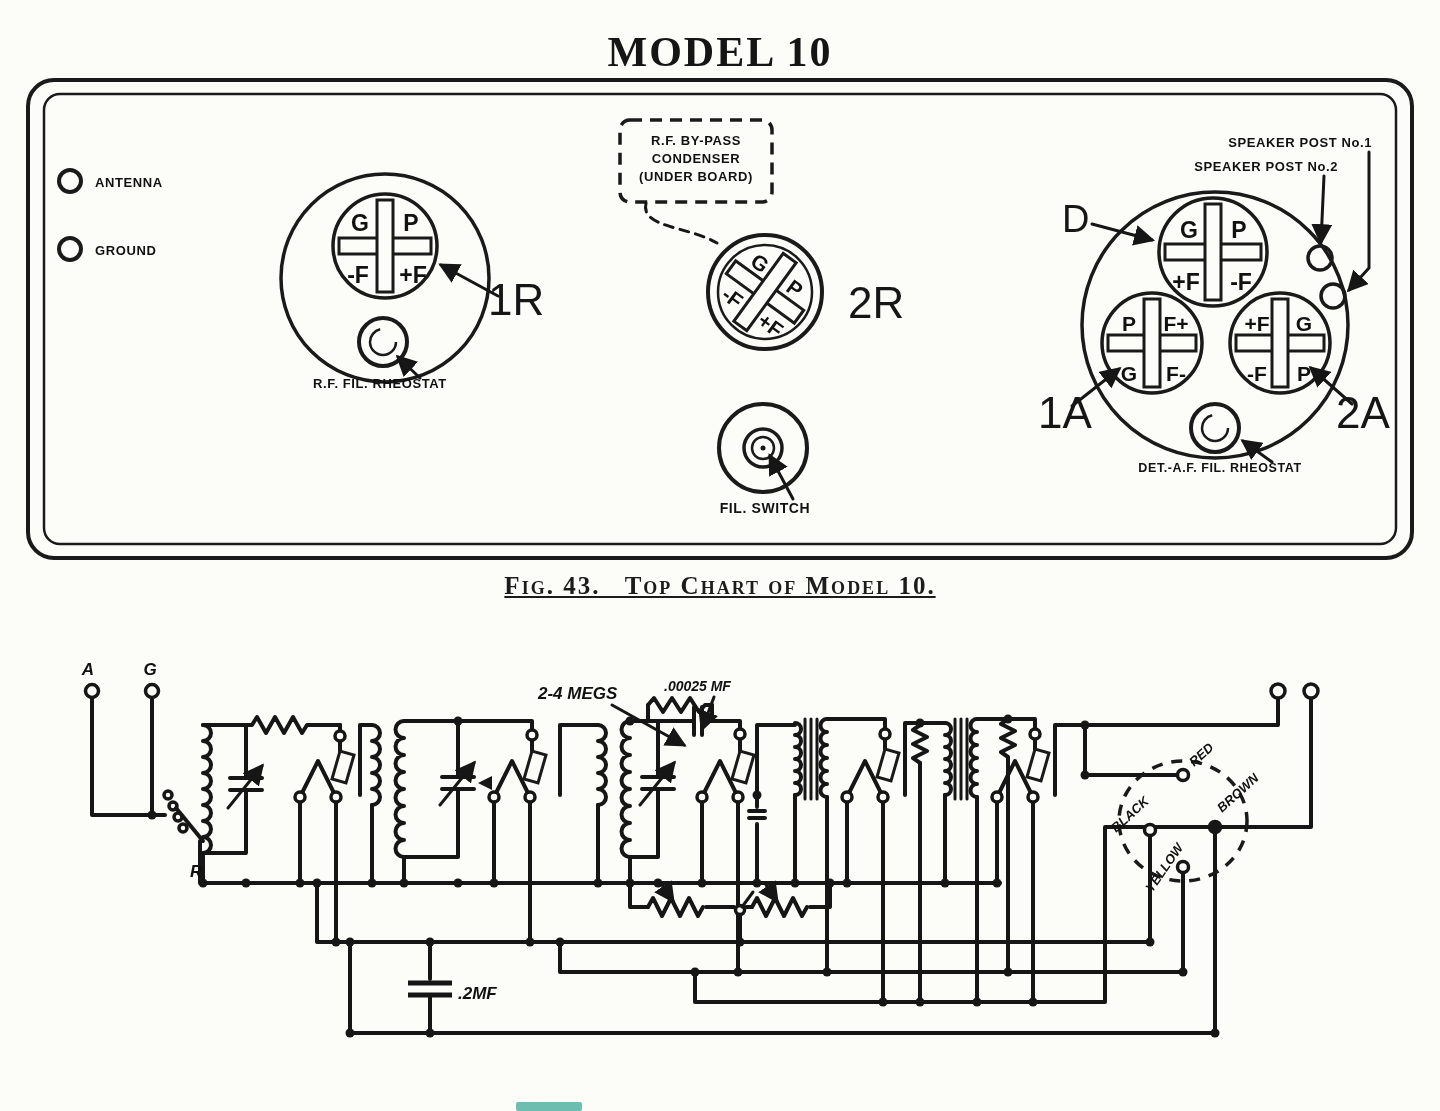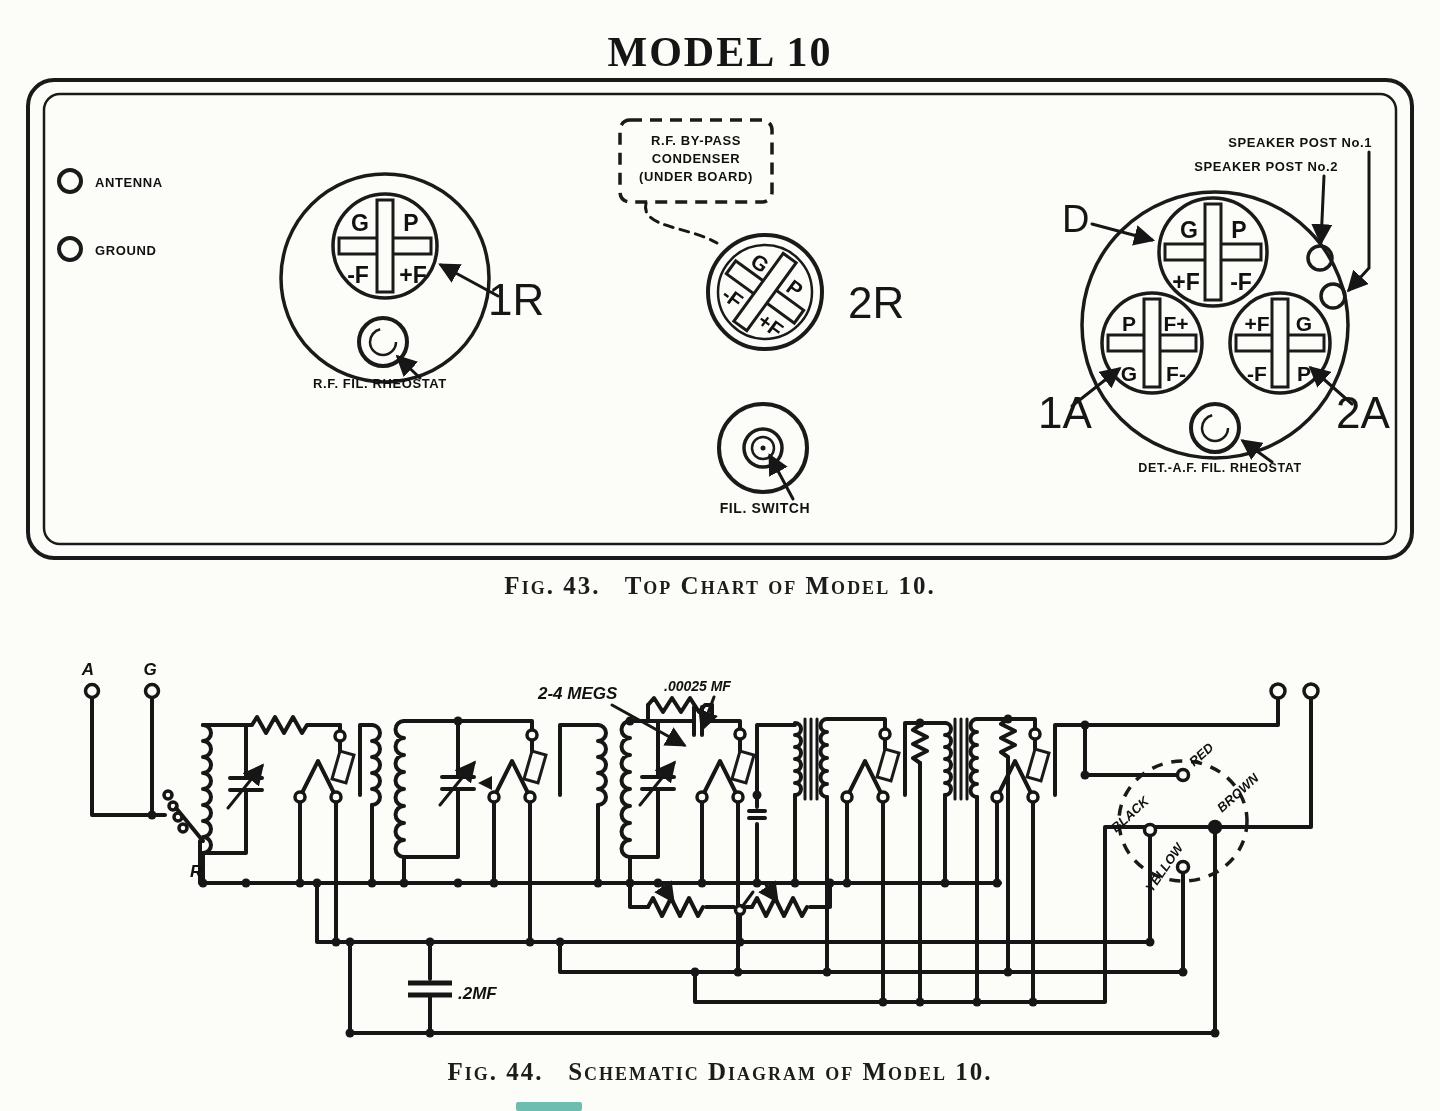--- a/index.html
+++ b/index.html
@@ -2,21 +2,21 @@
 <html><head>
 <meta charset="utf-8">
 <style>
   html,body{margin:0;padding:0;background:#e8e8e4;}
   #page{position:relative;width:1440px;height:1111px;background:#fcfcf9;overflow:hidden;
         font-family:"Liberation Sans",sans-serif;}
   #title{position:absolute;top:28px;left:0;width:100%;text-align:center;
          font:700 42px "Liberation Serif",serif;letter-spacing:2px;color:#151515;}
   .caption{position:absolute;left:0;width:100%;text-align:center;color:#1c1c1c;
            font:700 25px "Liberation Serif",serif;font-variant:small-caps;
-           letter-spacing:2px;white-space:pre;}
+           letter-spacing:2px;white-space:pre;text-decoration:underline;}
   #cap43{top:572px;}
   #cap44{top:1058px;}
   svg{position:absolute;top:0;left:0;}
   .ln{fill:none;stroke:#1a1a1a;stroke-width:3.5px;}
   .ln4{fill:none;stroke:#1a1a1a;stroke-width:4px;}
   .thin{fill:none;stroke:#1a1a1a;stroke-width:2.5px;}
   .bar{fill:#fcfcf9;stroke:#1a1a1a;stroke-width:3px;}
   .pin{font:700 23px "Liberation Sans",sans-serif;text-anchor:middle;fill:#111;}
   .pinsm{font:700 21px "Liberation Sans",sans-serif;text-anchor:middle;fill:#111;}
   .hand{font:700 13px "Liberation Sans",sans-serif;letter-spacing:.6px;fill:#111;}
@@ -361,15 +361,14 @@
         <circle cx="920" cy="78" r="4.5" class="dot"></circle>
           <circle cx="1008" cy="74" r="4.5" class="dot"></circle>
         <circle cx="458" cy="76" r="4.5" class="dot"></circle>
           <circle cx="630" cy="76" r="4.5" class="dot"></circle>
         <circle cx="757" cy="150" r="4.5" class="dot"></circle>
       </g>
     </g>
   </svg>
 
   <div id="cap43" class="caption">Fig. 43.   Top Chart of Model 10.</div>
-  <div id="cap44" class="caption">Fig. 44.   Schematic Diagram of Model 10.</div>
   <div id="smudge"></div>
 </div>
 
 </body></html>

